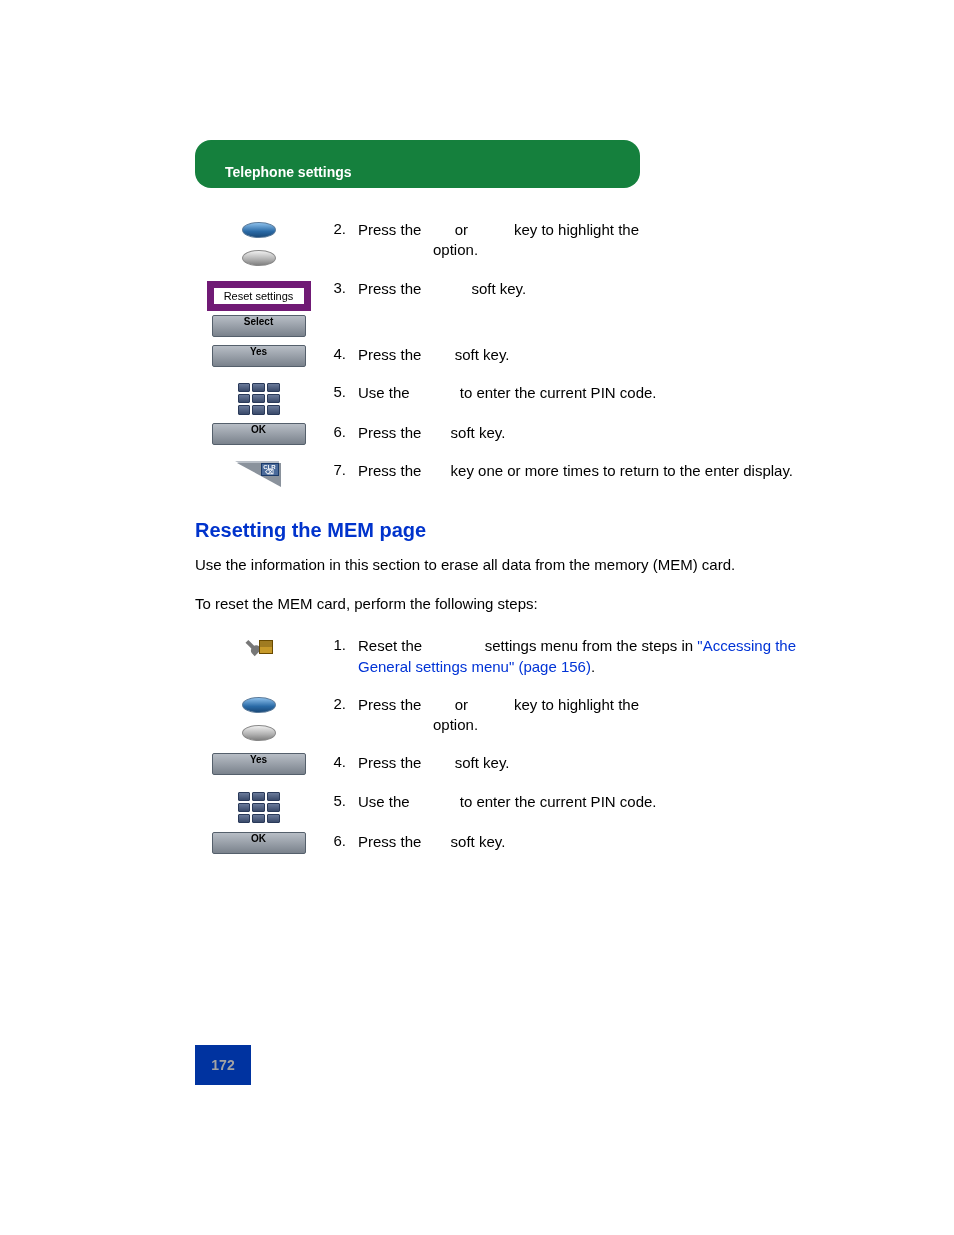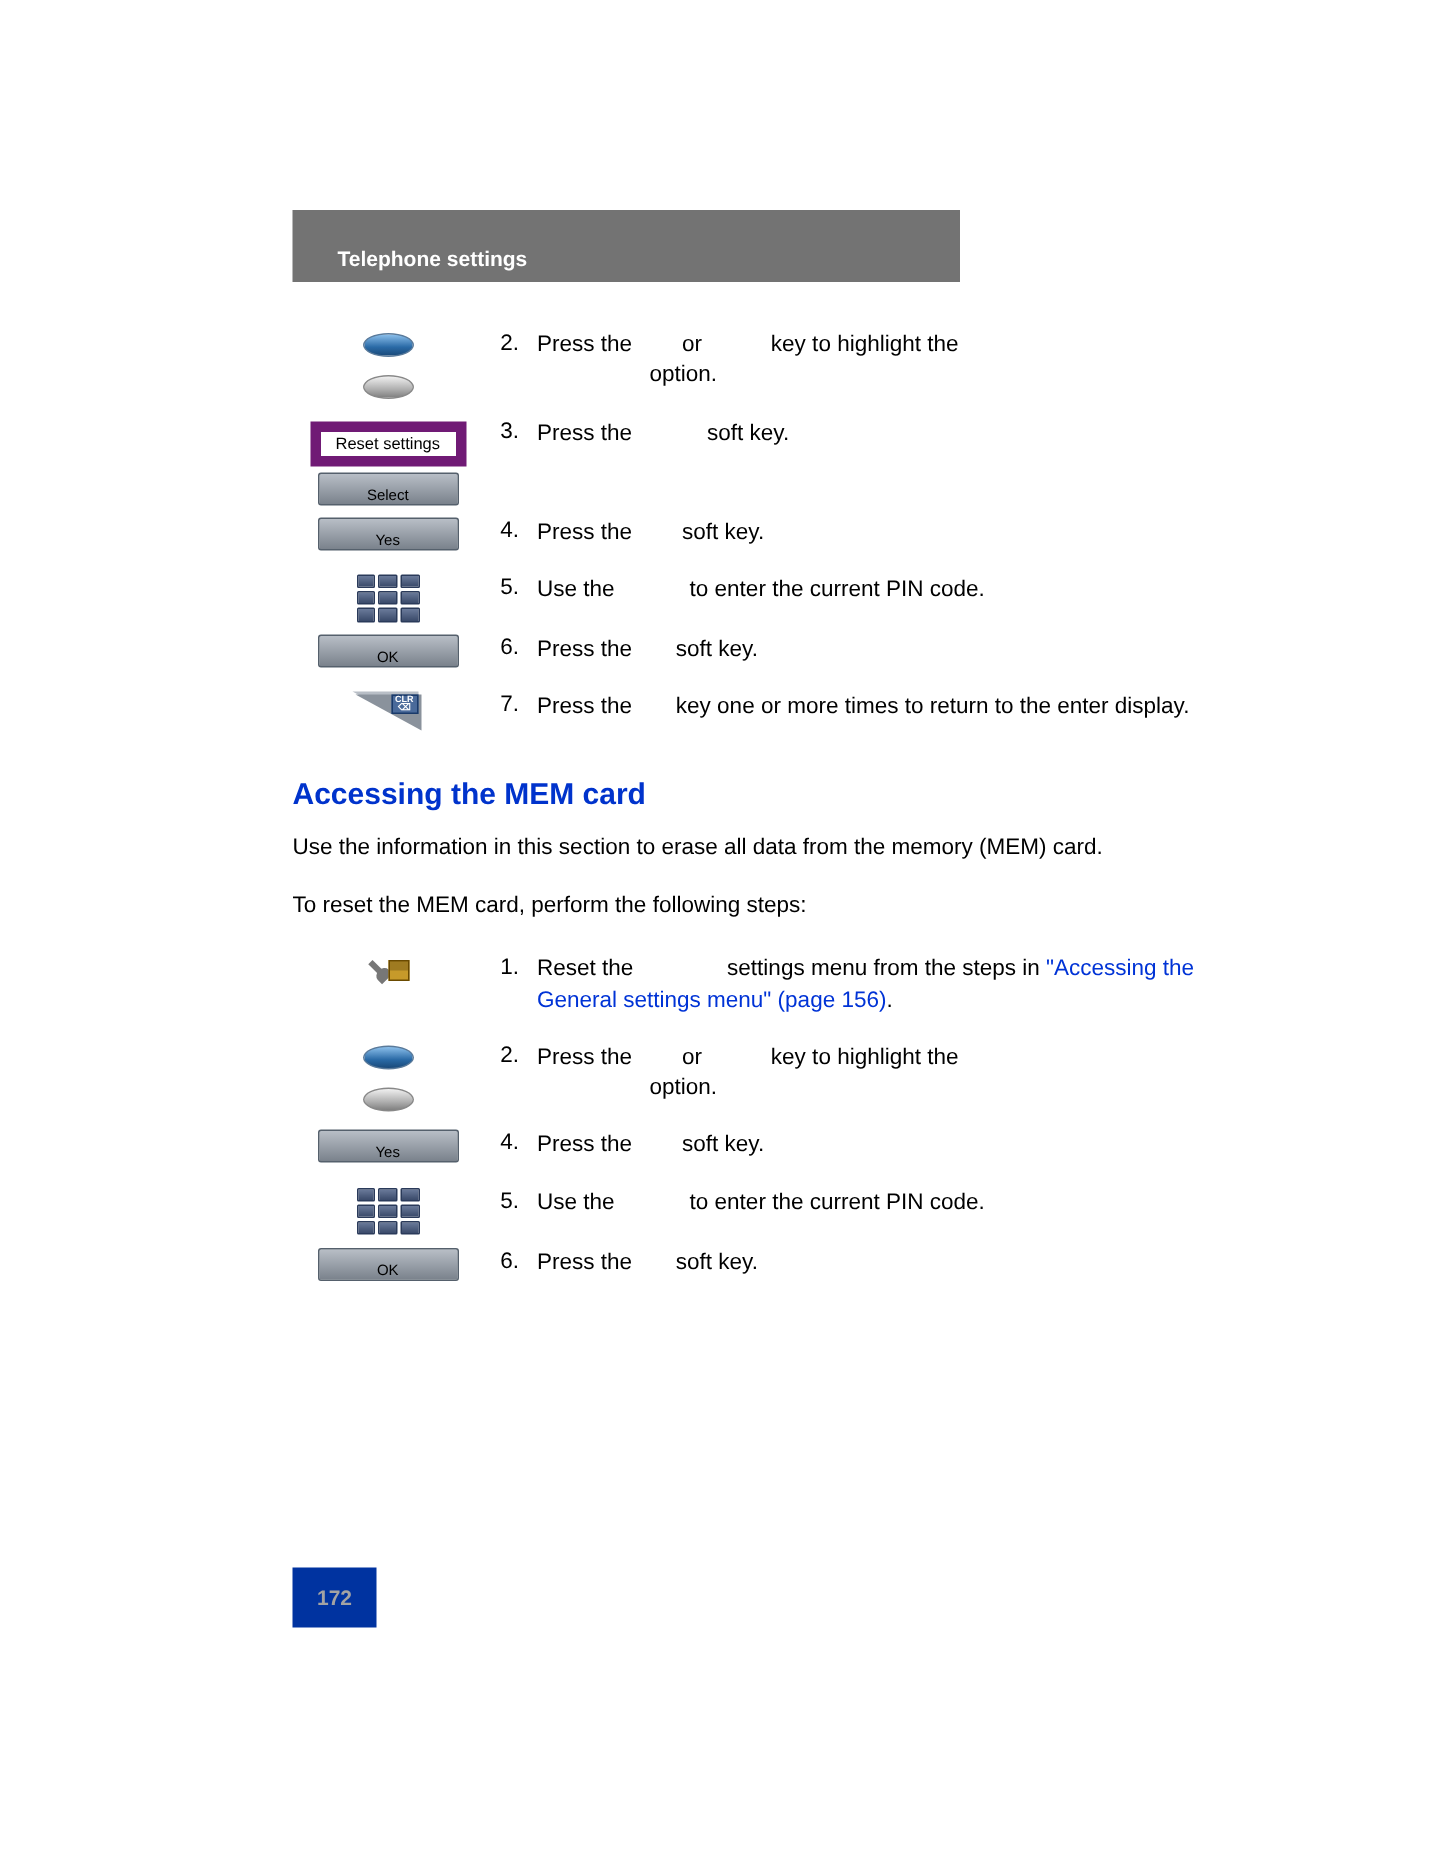--- a/index.html
+++ b/index.html
@@ -11,33 +11,34 @@
     color: #000;
     width: 954px;
   }
   .page {
     padding: 140px 130px 0 195px;
     position: relative;
     box-sizing: border-box;
     min-height: 1235px;
   }
   .header-bar {
-    background: #737373;
+    background: #15803d;
     color: #fff;
     font-weight: bold;
     font-size: 14px;
     height: 48px;
     width: 445px;
     display: flex;
     align-items: flex-end;
     padding: 0 0 8px 30px;
     box-sizing: border-box;
     margin-left: 0;
     margin-bottom: 28px;
     font-family: Arial, Helvetica, sans-serif;
+    border-radius: 16px;
   }
   .steps {
     display: table;
     width: 100%;
     border-collapse: separate;
     border-spacing: 0 0;
   }
   .step-row {
     display: table-row;
   }
@@ -116,24 +117,24 @@
     box-sizing: border-box;
     text-align: center;
   }
   .softkey-btn {
     background: linear-gradient(to bottom, #b8bec6 0%, #7a828c 100%);
     border: 1px solid #55606c;
     width: 92px;
     height: 20px;
     margin: 0 auto;
     font-size: 10px;
-    font-weight: normal;
+    font-weight: bold;
     color: #000;
     display: flex;
-    align-items: flex-end;
+    align-items: flex-start;
     justify-content: center;
     border-radius: 2px;
   }
   .dialpad {
     width: 42px;
     height: 32px;
     margin: 0 auto;
     display: grid;
     grid-template-columns: repeat(3, 1fr);
     grid-template-rows: repeat(3, 1fr);
@@ -339,21 +340,21 @@
       <div class="step-num-cell">7.</div>
       <div class="step-text-cell">
         <span>Press the</span>
         &nbsp;&nbsp;&nbsp;&nbsp;&nbsp;
         <span>key one or more times to return to the enter display.</span>
       </div>
     </div>
 
   </div>
 
-  <div class="section-heading">Accessing the MEM card</div>
+  <div class="section-heading">Resetting the MEM page</div>
   <div class="body-para">Use the information in this section to erase all data from the memory (MEM) card.</div>
   <div class="body-para">To reset the MEM card, perform the following steps:</div>
 
   <div class="steps">
 
     <div class="step-row">
       <div class="step-icon-cell">
         <div class="tool-icon">
           <div class="wrench"></div>
           <div class="cube"></div>

